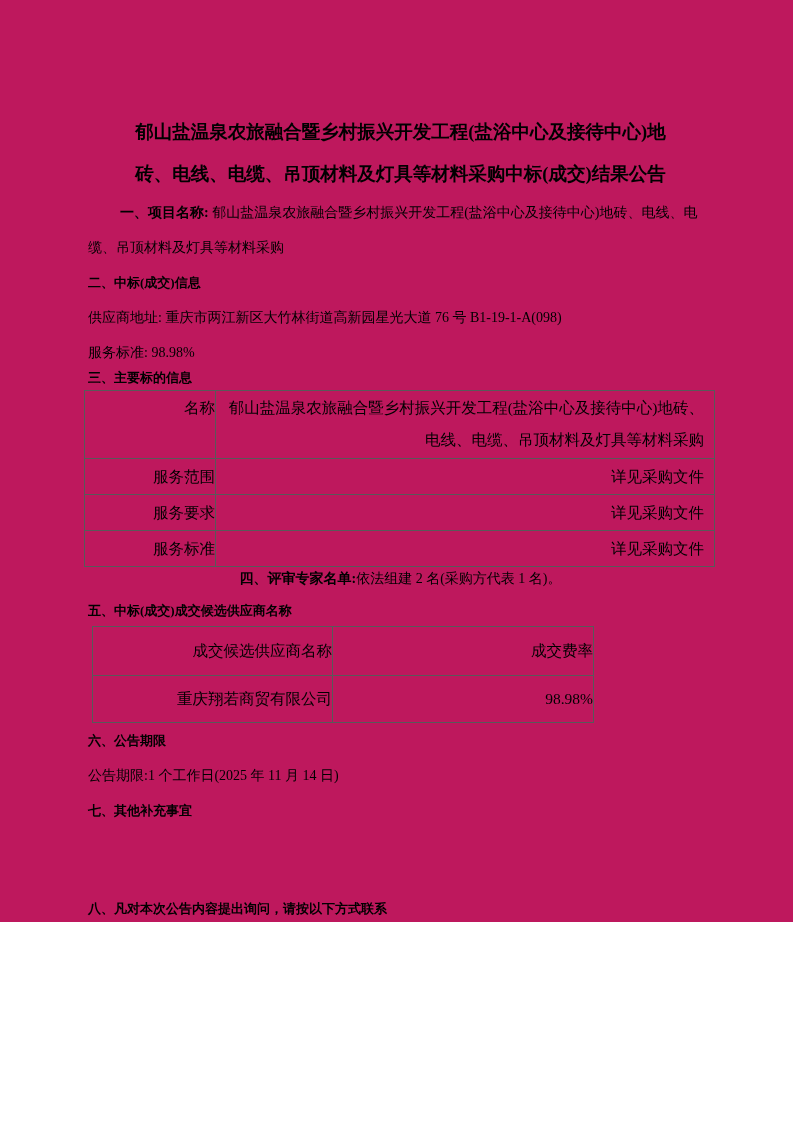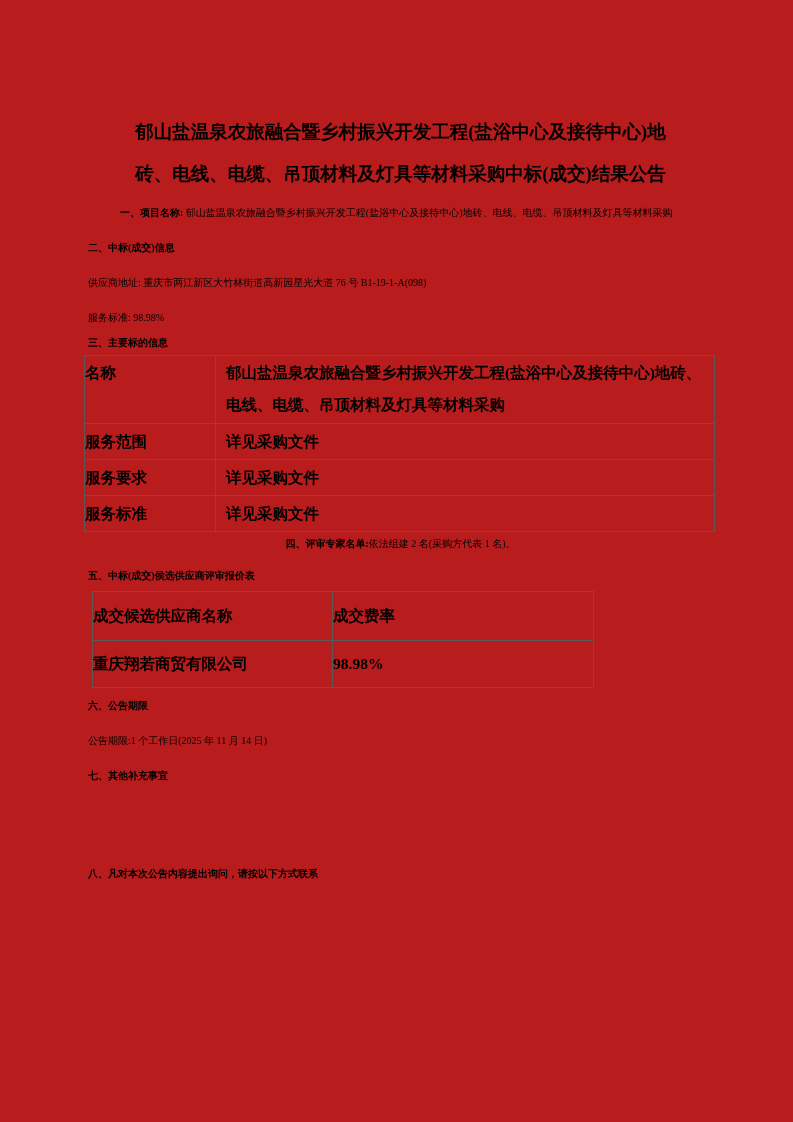--- a/index.html
+++ b/index.html
@@ -1,64 +1,64 @@
 <!DOCTYPE html>
 <html><head>
 <meta charset="utf-8">
 <style>
   html, body { margin: 0; padding: 0; background: #ffffff; }
   .page {
     position: relative;
     width: 793px;
-    height: 1122px;
+    height: 922px;
     margin: 0 auto;
-    background: #b91c1c;
+    background: #be185d;
     color: #000000;
     font-family: "Liberation Serif", "DejaVu Serif", serif;
     box-sizing: border-box;
     padding: 111px 80px 0 88px;
     overflow: hidden;
   }
   .doc-title {
     margin: 0;
     font-size: 18.5px;
     font-weight: bold;
     text-align: center;
     line-height: 42px;
   }
   .doc-title .tline { display: block; }
   .para {
     margin: 0;
-    font-size: 10px;
+    font-size: 14px;
     line-height: 35px;
     font-weight: normal;
   }
   .para.first-indent { text-indent: 32px; }
   .bold { font-weight: bold; }
   .heading {
     margin: 0;
-    font-size: 10px;
+    font-size: 13px;
     font-weight: bold;
     line-height: 35px;
   }
   .heading.tight { line-height: 24px; margin-top: -4px; }
   .heading.h5 { line-height: 30px; }
   .pull-up { margin-top: -6px; text-align: center; }
   .gap-large { margin-top: 63px; }
 
   table.doc-table {
     border-collapse: collapse;
     table-layout: fixed;
     font-size: 15.5px;
   }
   table.doc-table td, table.doc-table th {
     border: 1px solid #595959;
     padding: 0;
-    text-align: left;
-    font-weight: bold;
+    text-align: right;
+    font-weight: normal;
     overflow: hidden;
   }
   table.main-table {
     margin-left: -4px;
     width: 631px;
   }
   table.main-table col.c1 { width: 131px; }
   table.main-table tr.row-name td { height: 66px; vertical-align: top; line-height: 32px; padding-top: 1px; }
   table.main-table tr.row-simple td { height: 35px; vertical-align: middle; line-height: 20px; }
   table.main-table td.val-cell { padding-left: 10px; padding-right: 10px; }
@@ -112,21 +112,21 @@
       </tr>
       <tr class="row-simple">
         <td>服务标准</td>
         <td class="val-cell">详见采购文件</td>
       </tr>
     </tbody>
   </table>
 
   <p class="para pull-up"><span class="bold">四、评审专家名单:</span><span>依法组建 2 名(采购方代表 1 名)。</span></p>
 
-  <h2 class="heading h5">五、中标(成交)侯选供应商评审报价表</h2>
+  <h2 class="heading h5">五、中标(成交)成交候选供应商名称</h2>
 
   <table class="doc-table quote-table">
     <colgroup>
         <col class="c1">
         <col>
       </colgroup>
     <tbody>
       <tr class="q-head">
         <td>成交候选供应商名称</td>
         <td>成交费率</td>

